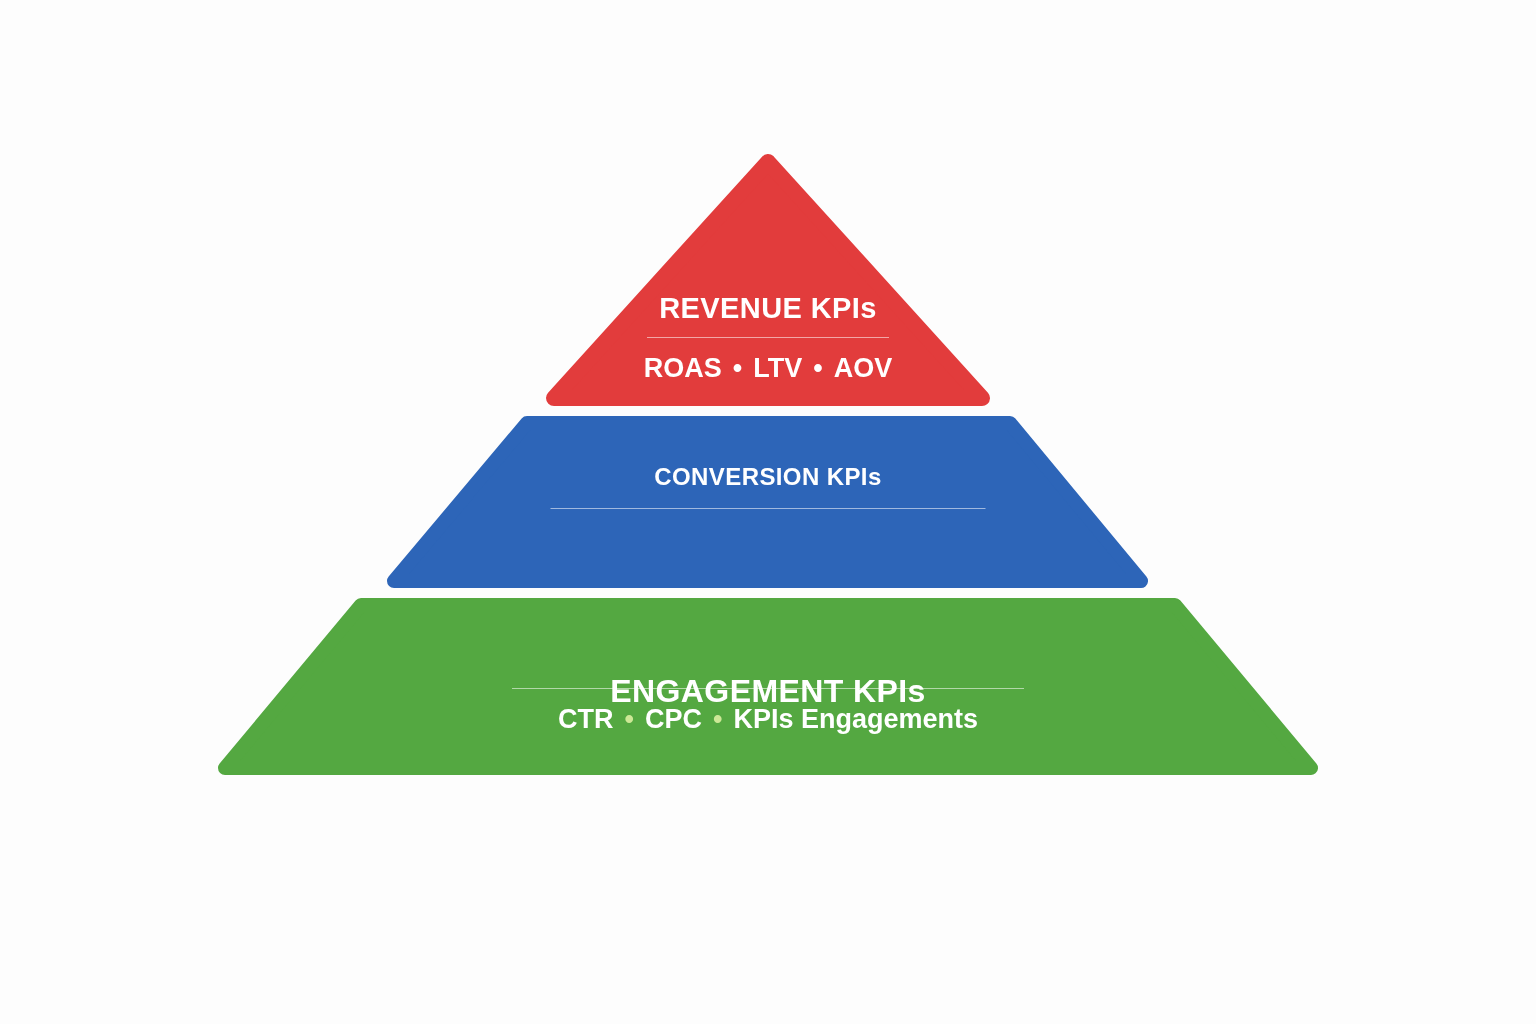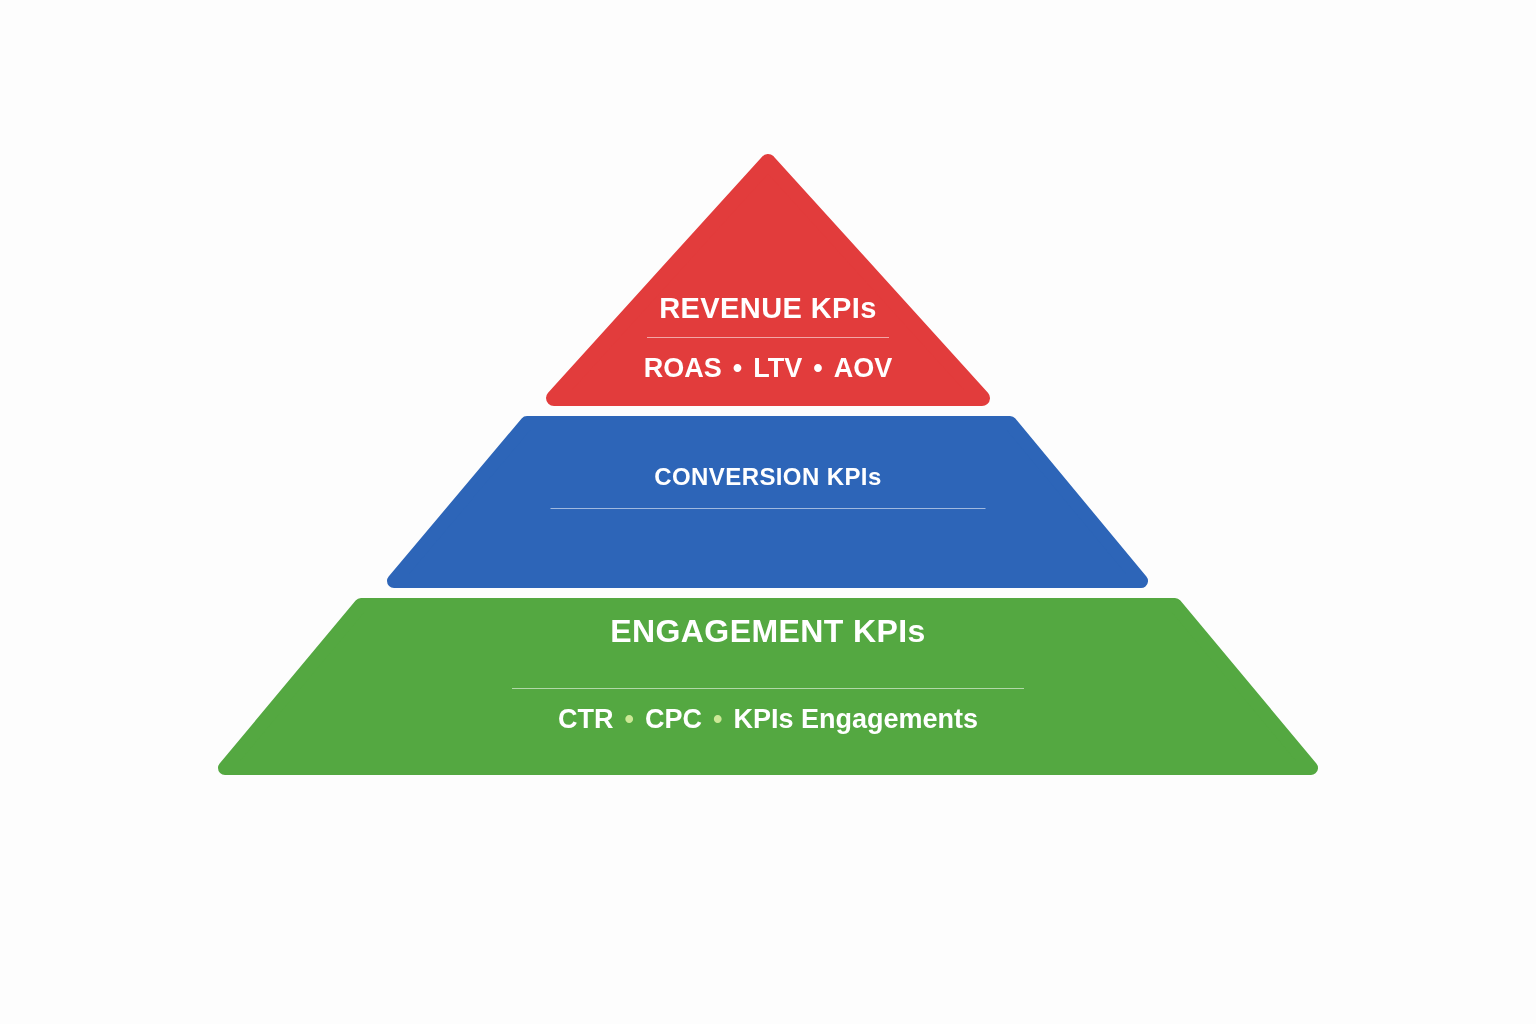--- a/index.html
+++ b/index.html
@@ -42,21 +42,21 @@
   .t0-title { top: 290px; line-height: 36px; font-size: 29px; color: var(--t0-text); }
   .t0-sep   { top: 337px; width: 242px; }
   .t0-items { top: 350px; line-height: 36px; color: var(--t0-text); }
   .t0-items .bullet { color: var(--t0-bullet); }
 
   .t1-title { top: 458px; line-height: 38px; font-size: 24px; color: var(--t1-text); }
   .t1-sep   { top: 508px; width: 435px; }
   .t1-items { top: 520px; line-height: 36px; color: var(--t1-text); }
   .t1-items .bullet { color: var(--t1-bullet); }
 
-  .t2-title { top: 612px; line-height: 38px; font-size: 32px; color: var(--t2-text); }
+  .t2-title { top: 672px; line-height: 38px; font-size: 32px; color: var(--t2-text); }
   .t2-sep   { top: 688px; width: 512px; }
   .t2-items { top: 701px; line-height: 36px; color: var(--t2-text); }
   .t2-items .bullet { color: var(--t2-bullet); }
 </style>
 </head>
 <body style="background: rgb(253, 253, 253);">
 
 <div class="stage">
 
   <svg class="pyramid-svg" viewBox="0 0 1536 1024" aria-hidden="true">

